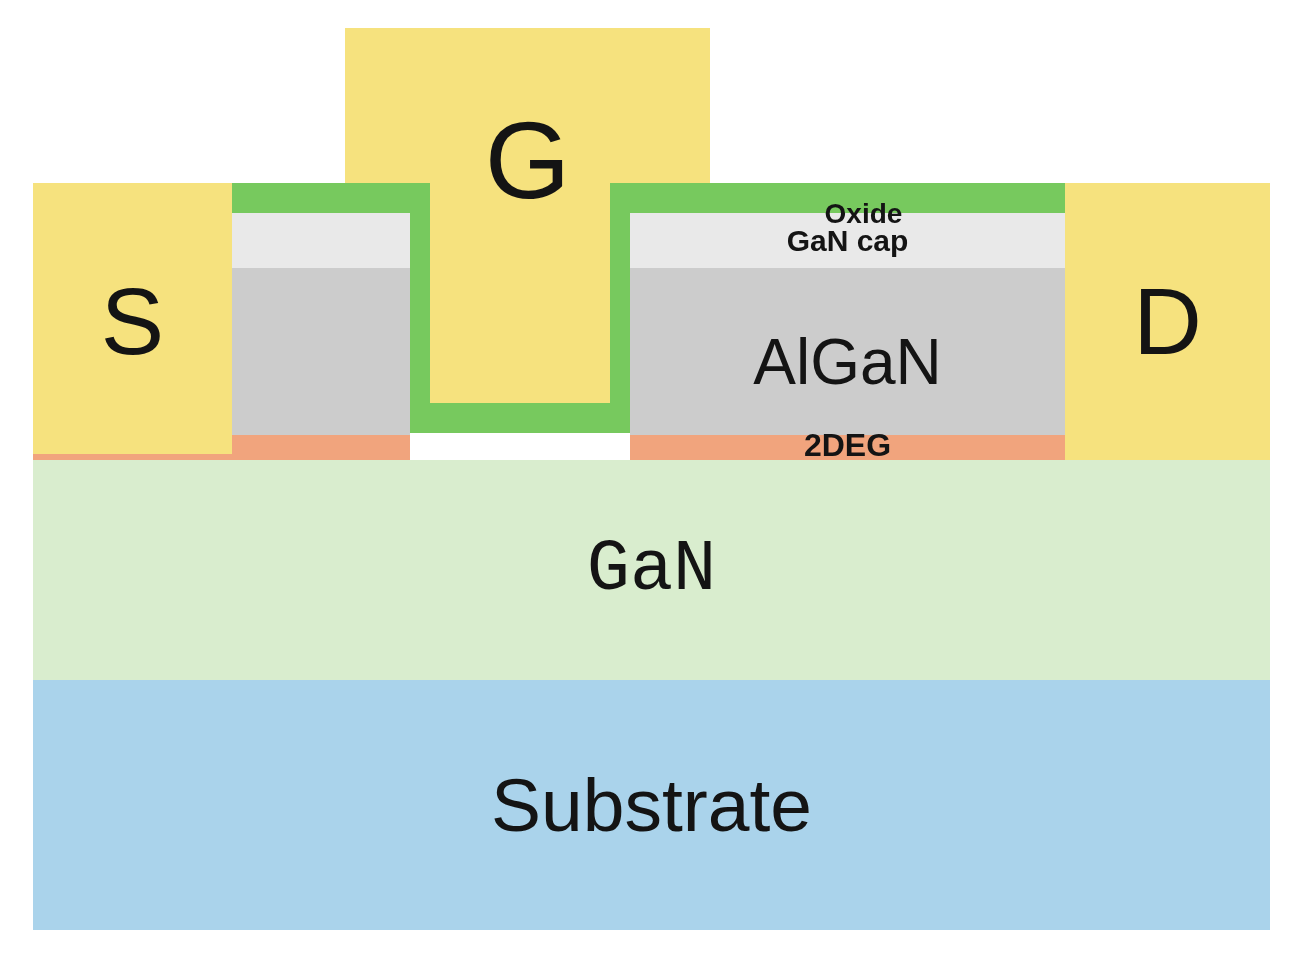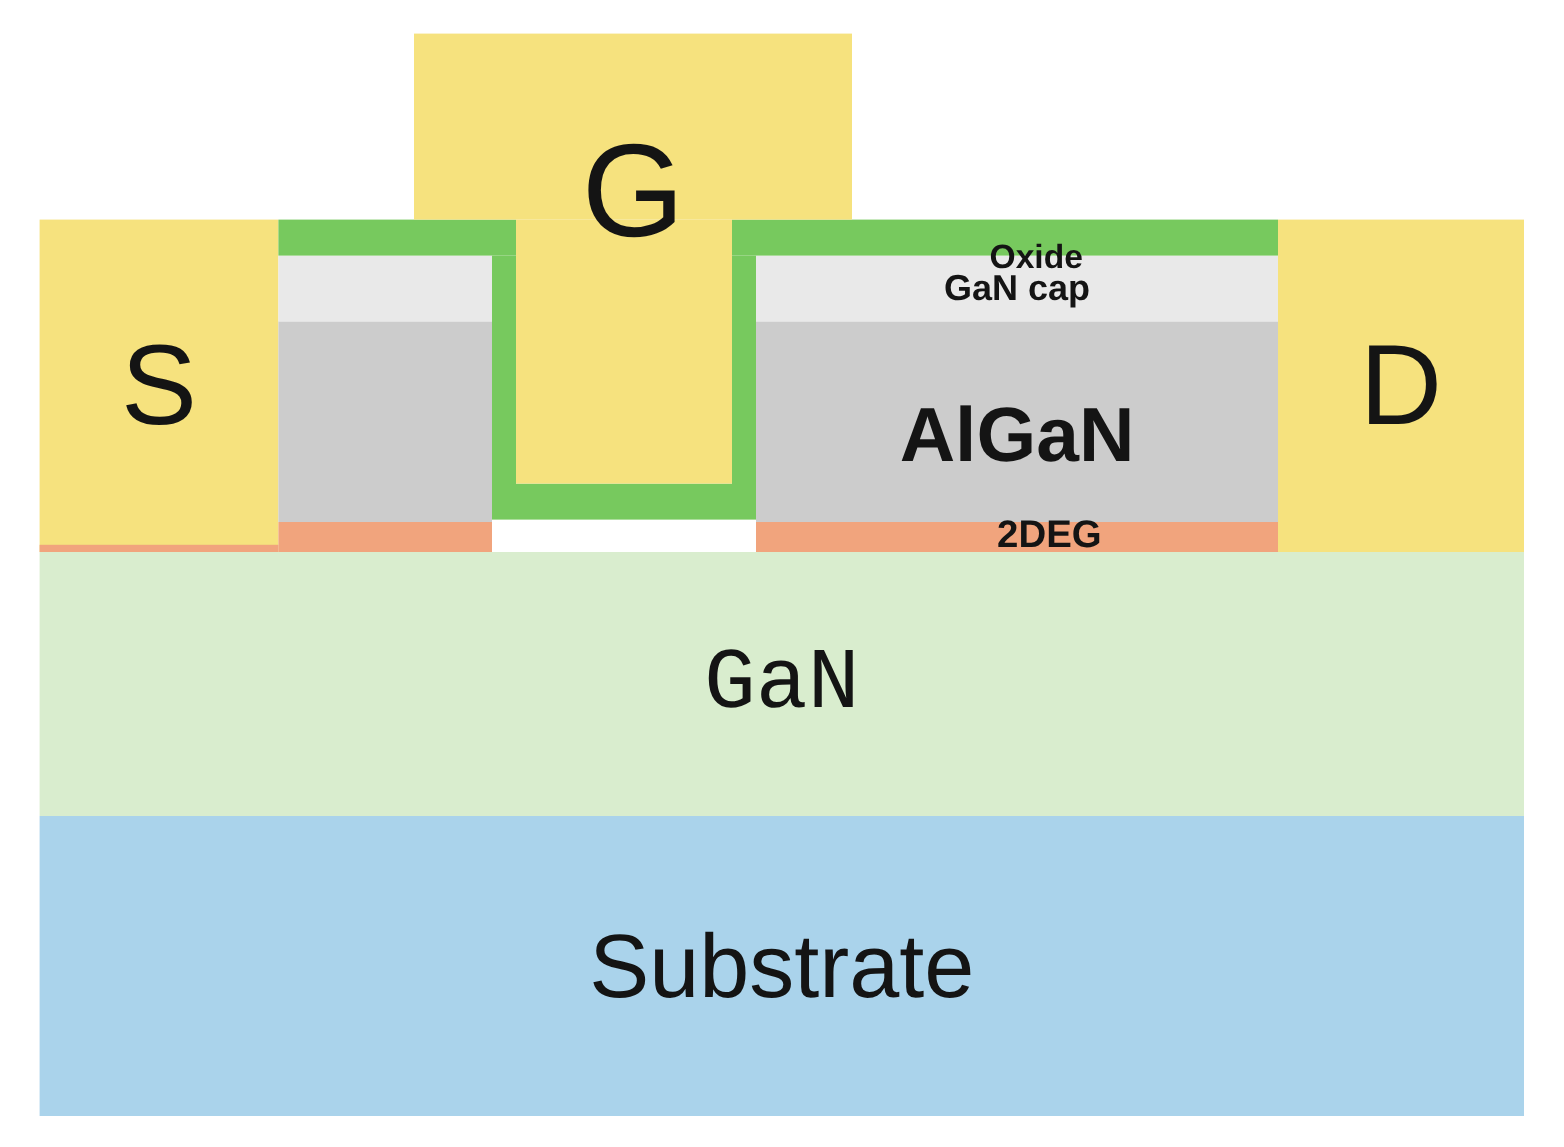--- a/index.html
+++ b/index.html
@@ -24,21 +24,21 @@
     display: flex;
     align-items: center;
     justify-content: center;
     text-align: center;
     line-height: 1;
     white-space: nowrap;
     pointer-events: none;
   }
   .lbl-big     { font-size: 95px;  font-weight: 400; }
   .lbl-gate    { font-size: 110px; font-weight: 400; }
-  .lbl-algan   { font-size: 64px;  font-weight: 700; }
+  .lbl-algan   { font-size: 64px;  font-weight: 400; }
   .lbl-gan     { font-size: 72px;  font-weight: 400; font-family: Liberation Mono, monospace; }
   .lbl-sub     { font-size: 75px;  font-weight: 400; border-radius: 22px; }
   .lbl-small-b { font-size: 28px;  font-weight: 700; }
   .lbl-cap-b   { font-size: 30px;  font-weight: 700; border-radius: 14px; }
   .lbl-2deg-b  { font-size: 32px;  font-weight: 700; }
 </style>
 </head>
 <body>
 
 <div class="canvas" style="background-color: rgb(255, 255, 255); color: rgb(20, 20, 20);">
@@ -84,19 +84,19 @@
   <div class="lbl lbl-big" style="left:33px; top:183px; width:199px; height:277px;">S</div>
 
   <div class="lbl lbl-big" style="left:1065px; top:183px; width:205px; height:277px;">D</div>
 
   <div class="lbl lbl-small-b" style="left:646px; top:183px; width:435px; height:14px;margin-top:24px;">Oxide</div>
 
   <div class="lbl lbl-cap-b" style="left:630px; top:213px; width:435px; height:55px;">GaN cap</div>
 
   <div class="lbl lbl-algan" style="left:630px; top:278px; width:435px; height:167px;">AlGaN</div>
 
-  <div class="lbl lbl-2deg-b" style="left:657px; top:430px; width:435px; height:30px;">2DEG</div>
+  <div class="lbl lbl-2deg-b" style="left:630px; top:430px; width:435px; height:30px;">2DEG</div>
 
   <div class="lbl lbl-gan" style="left:33px; top:460px; width:1237px; height:220px;">GaN</div>
 
   <div class="lbl lbl-sub" style="left:33px; top:680px; width:1237px; height:250px;">Substrate</div>
 
 </div>
 
 </body></html>

